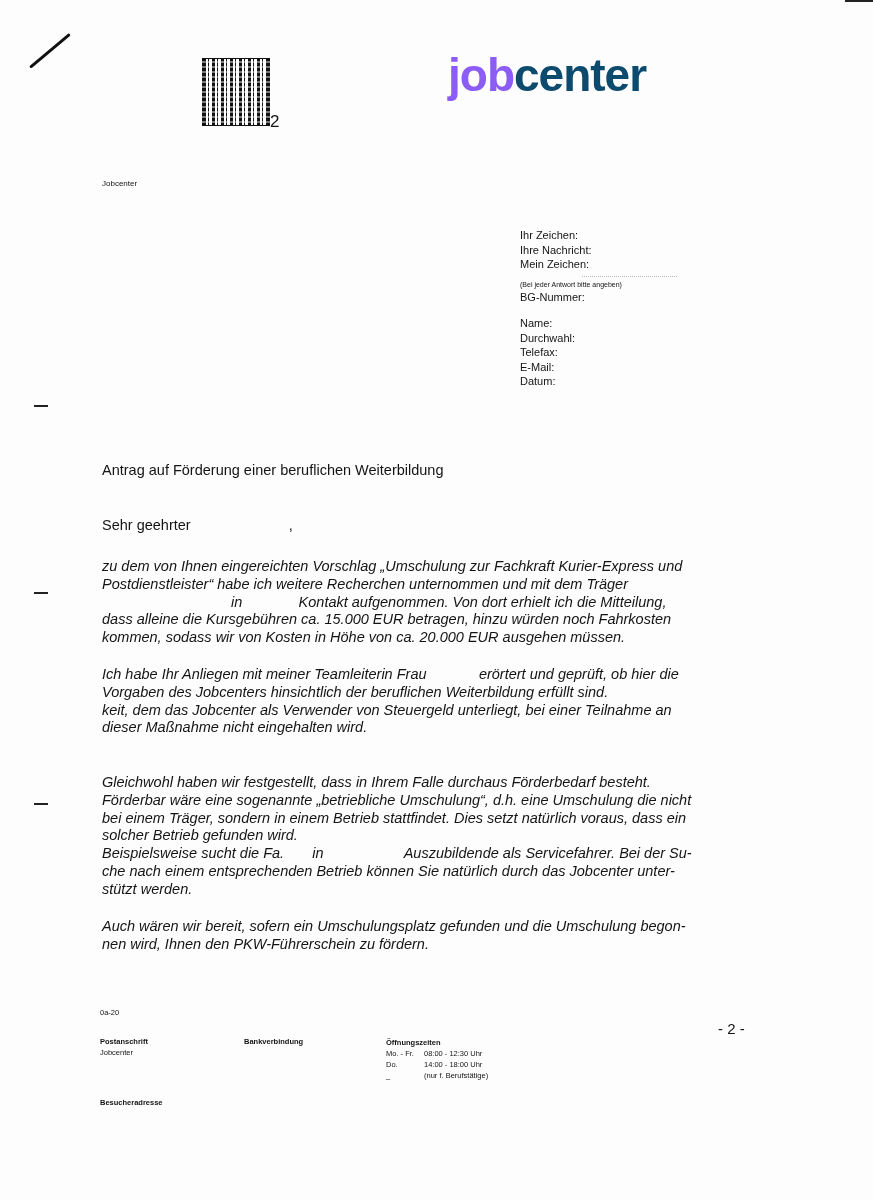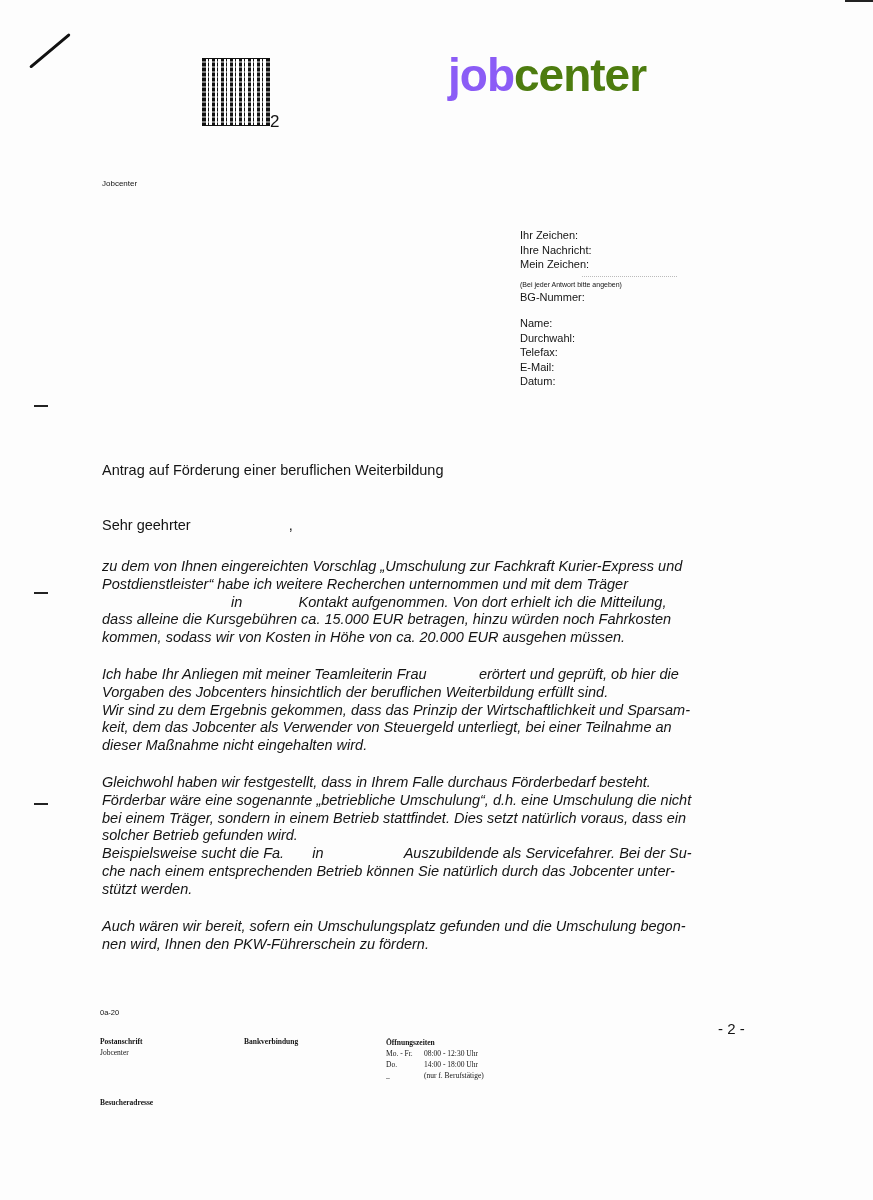--- a/index.html
+++ b/index.html
@@ -14,35 +14,35 @@
     background:
       repeating-linear-gradient(90deg, #111 0 3px, #fff 3px 5px, #111 5px 6px, #fff 6px 9px),
       #111;
     -webkit-mask: repeating-linear-gradient(0deg, #000 0 3px, rgba(0,0,0,.55) 3px 5px);
     mask: repeating-linear-gradient(0deg, #000 0 3px, rgba(0,0,0,.55) 3px 5px);
     border: 1px solid #111;
   }
   .barcode-num { left: 270px; top: 112px; font-size: 17px; }
   .logo { left: 448px; top: 52px; font-size: 46px; font-weight: bold; letter-spacing: -1px; line-height: 1; }
   .logo .job { color: #8b5cf6; }
-  .logo .center { color: #4d7c0f; }
+  .logo .center { color: #0c4a6e; }
   .sender { left: 102px; top: 179px; font-size: 8px; }
   .ref { left: 520px; top: 207px; font-size: 11px; line-height: 14.5px; margin-top: 21px; }
   .ref .note { font-size: 7px; line-height: 10px; margin-top: 8px; }
   .ref .gap { height: 12px; }
   .dots { left: 582px; top: 276px; width: 95px; border-top: 1px dotted #bbb; }
   .margin-mark { left: 34px; width: 14px; height: 2px; background: #222; }
   .subject { left: 102px; top: 462px; font-size: 14.5px; font-weight: normal; }
   .salutation { left: 102px; top: 517px; font-size: 14.5px; }
   .salutation .comma { margin-left: 98px; }
   .para { left: 102px; width: 640px; font-size: 14.5px; line-height: 17.8px; }
   .para .line { white-space: pre; font-style: italic; }
   .form-code { left: 100px; top: 1008px; font-size: 7.5px; }
   .page-num { left: 718px; top: 1020px; font-size: 15px; }
-  .foot { font-size: 7.5px; line-height: 11px; font-family: Liberation Serif, serif; }
+  .foot { font-size: 7.5px; line-height: 11px; }
   .foot b { font-size: 7.5px; }
 </style>
 </head>
 <body>
 
 <div class="abs pen-stroke"></div>
 <div class="abs corner-mark"></div>
 
 <div class="abs barcode"></div>
 <div class="abs barcode-num">2</div>
@@ -78,21 +78,20 @@
   <div class="line">zu dem von Ihnen eingereichten Vorschlag „Umschulung zur Fachkraft Kurier-Express und</div>
   <div class="line">Postdienstleister“ habe ich weitere Recherchen unternommen und mit dem Träger</div>
   <div class="line">                                in              Kontakt aufgenommen. Von dort erhielt ich die Mitteilung,</div>
   <div class="line">dass alleine die Kursgebühren ca. 15.000 EUR betragen, hinzu würden noch Fahrkosten</div>
   <div class="line">kommen, sodass wir von Kosten in Höhe von ca. 20.000 EUR ausgehen müssen.</div>
 </div>
 
 <div class="abs para" style="top:666px">
   <div class="line">Ich habe Ihr Anliegen mit meiner Teamleiterin Frau             erörtert und geprüft, ob hier die</div>
   <div class="line">Vorgaben des Jobcenters hinsichtlich der beruflichen Weiterbildung erfüllt sind.</div>
-  <div class="line">Wir sind zu dem Ergebnis gekommen, dass das Prinzip der Wirtschaftlichkeit und Sparsam-</div>
   <div class="line">keit, dem das Jobcenter als Verwender von Steuergeld unterliegt, bei einer Teilnahme an</div>
   <div class="line">dieser Maßnahme nicht eingehalten wird.</div>
 </div>
 
 <div class="abs para" style="top:774px">
   <div class="line">Gleichwohl haben wir festgestellt, dass in Ihrem Falle durchaus Förderbedarf besteht.</div>
   <div class="line">Förderbar wäre eine sogenannte „betriebliche Umschulung“, d.h. eine Umschulung die nicht</div>
   <div class="line">bei einem Träger, sondern in einem Betrieb stattfindet. Dies setzt natürlich voraus, dass ein</div>
   <div class="line">solcher Betrieb gefunden wird.</div>
   <div class="line">Beispielsweise sucht die Fa.       in                    Auszubildende als Servicefahrer. Bei der Su-</div>

